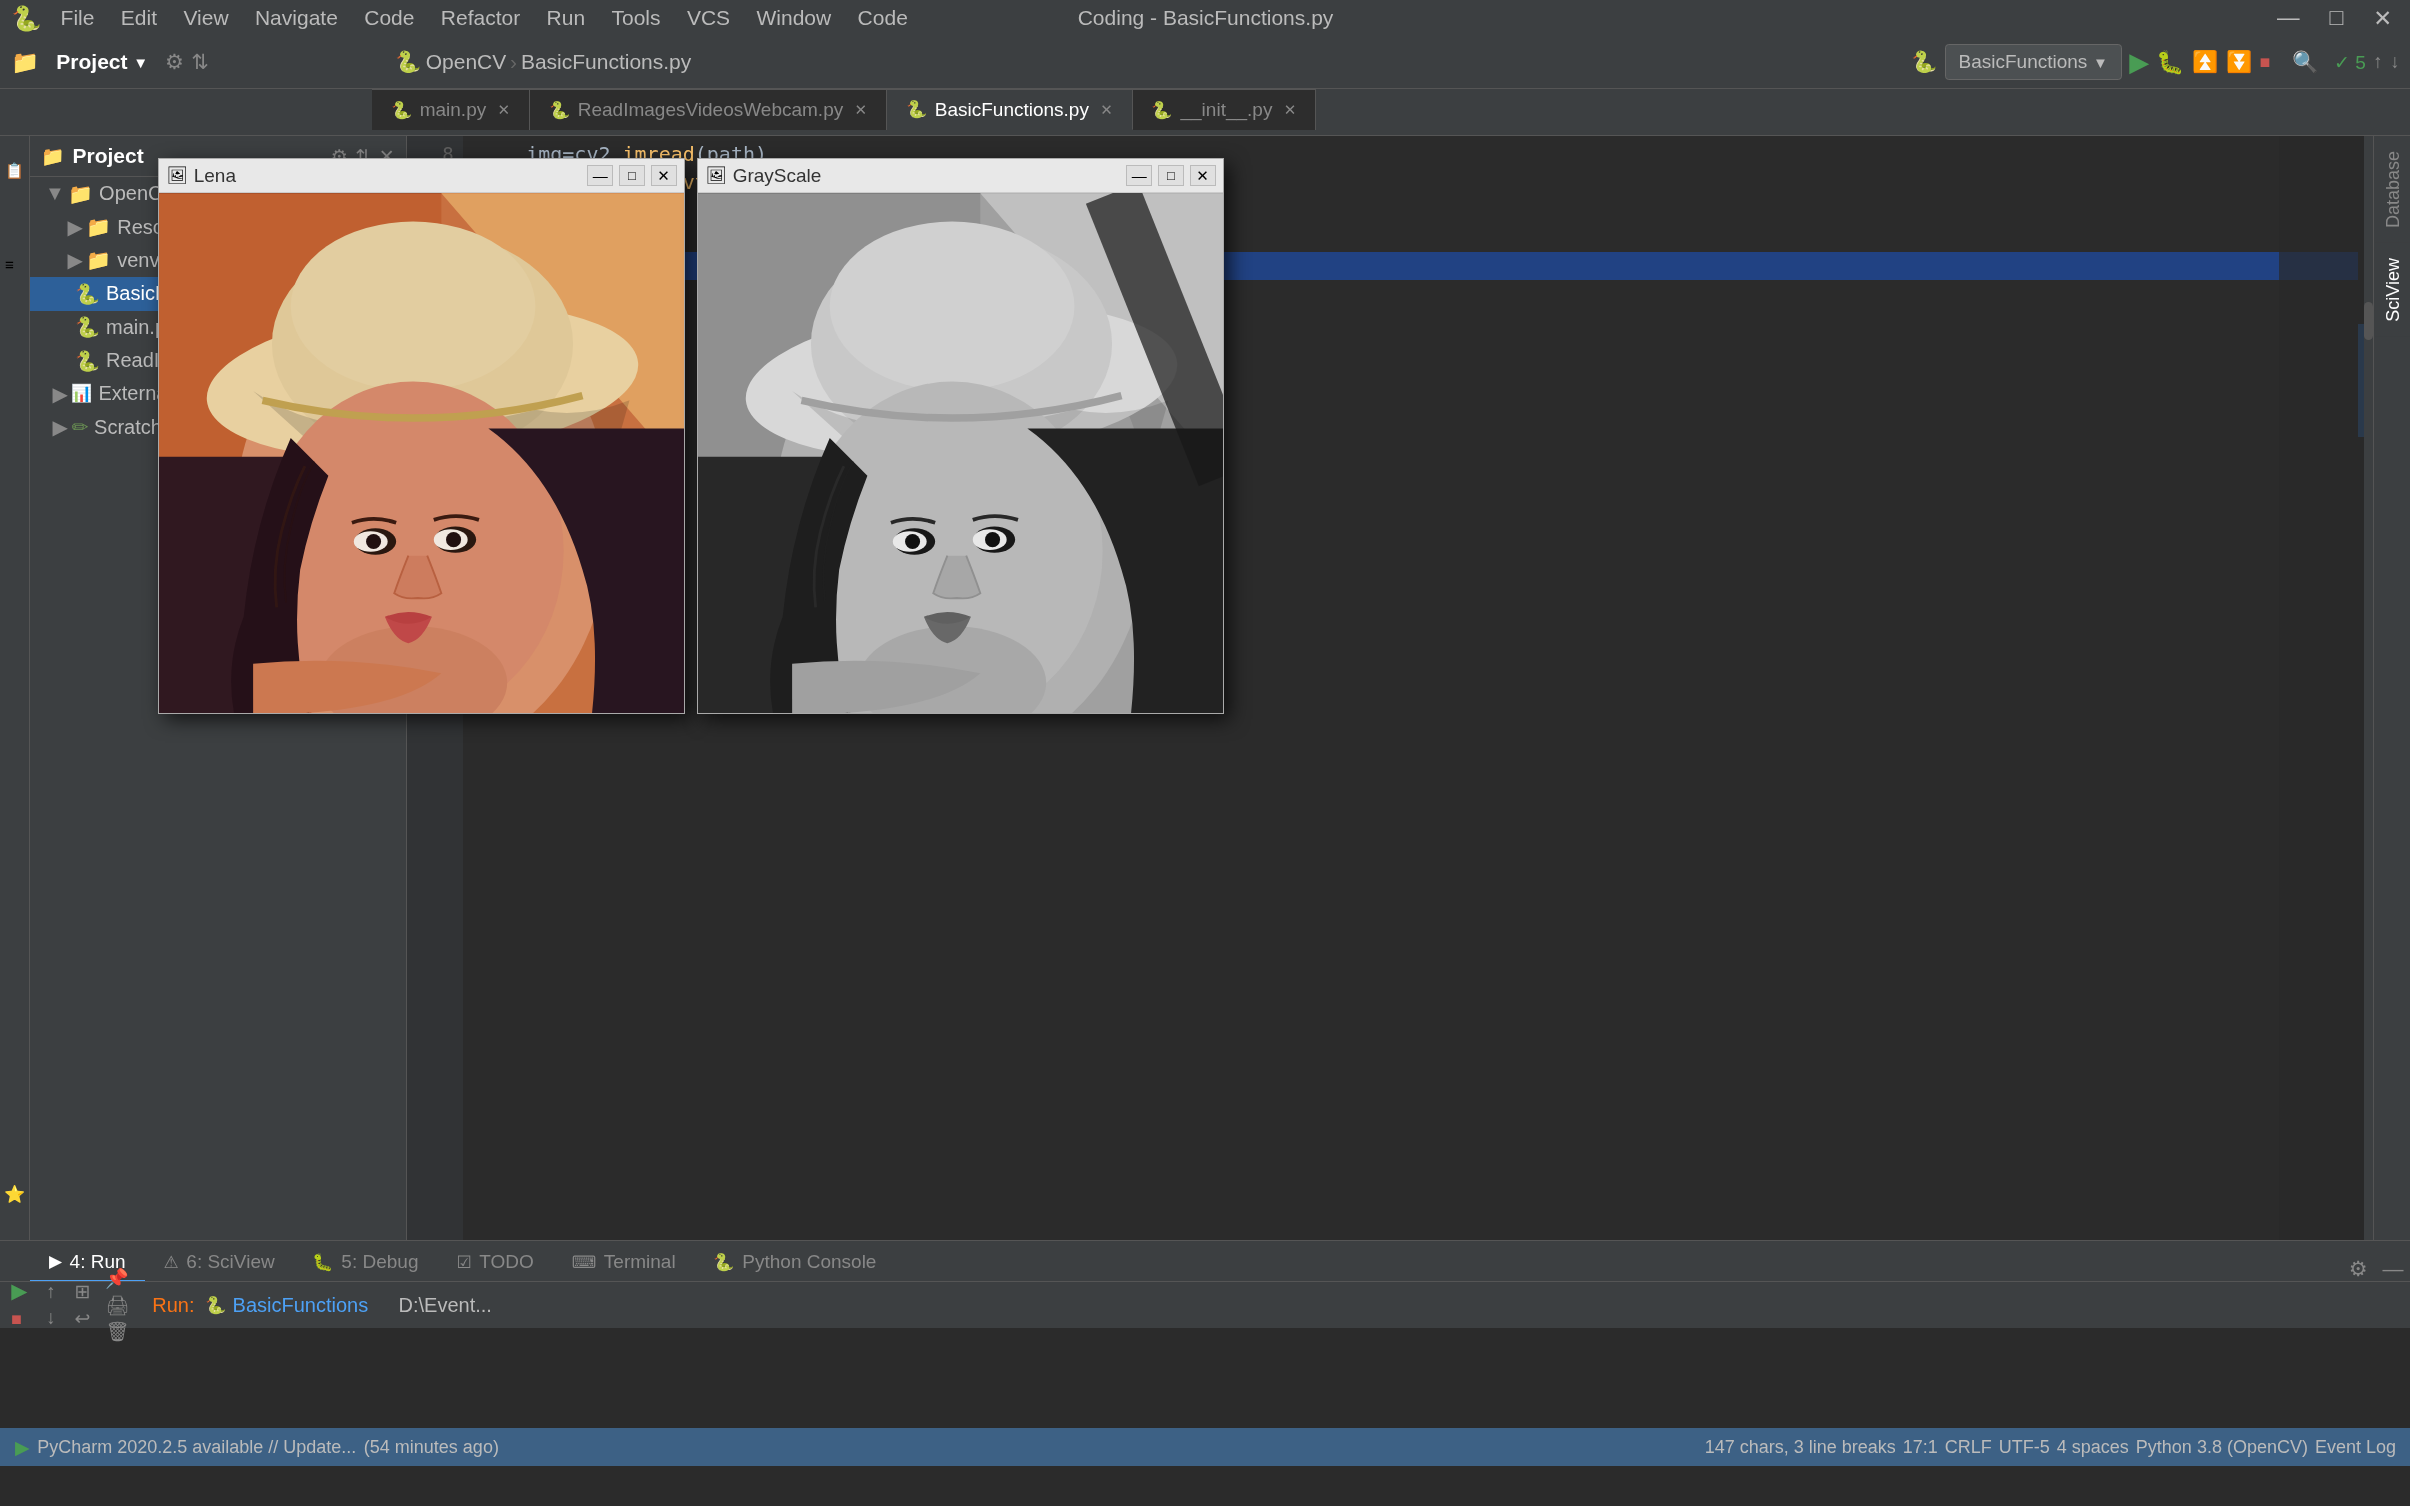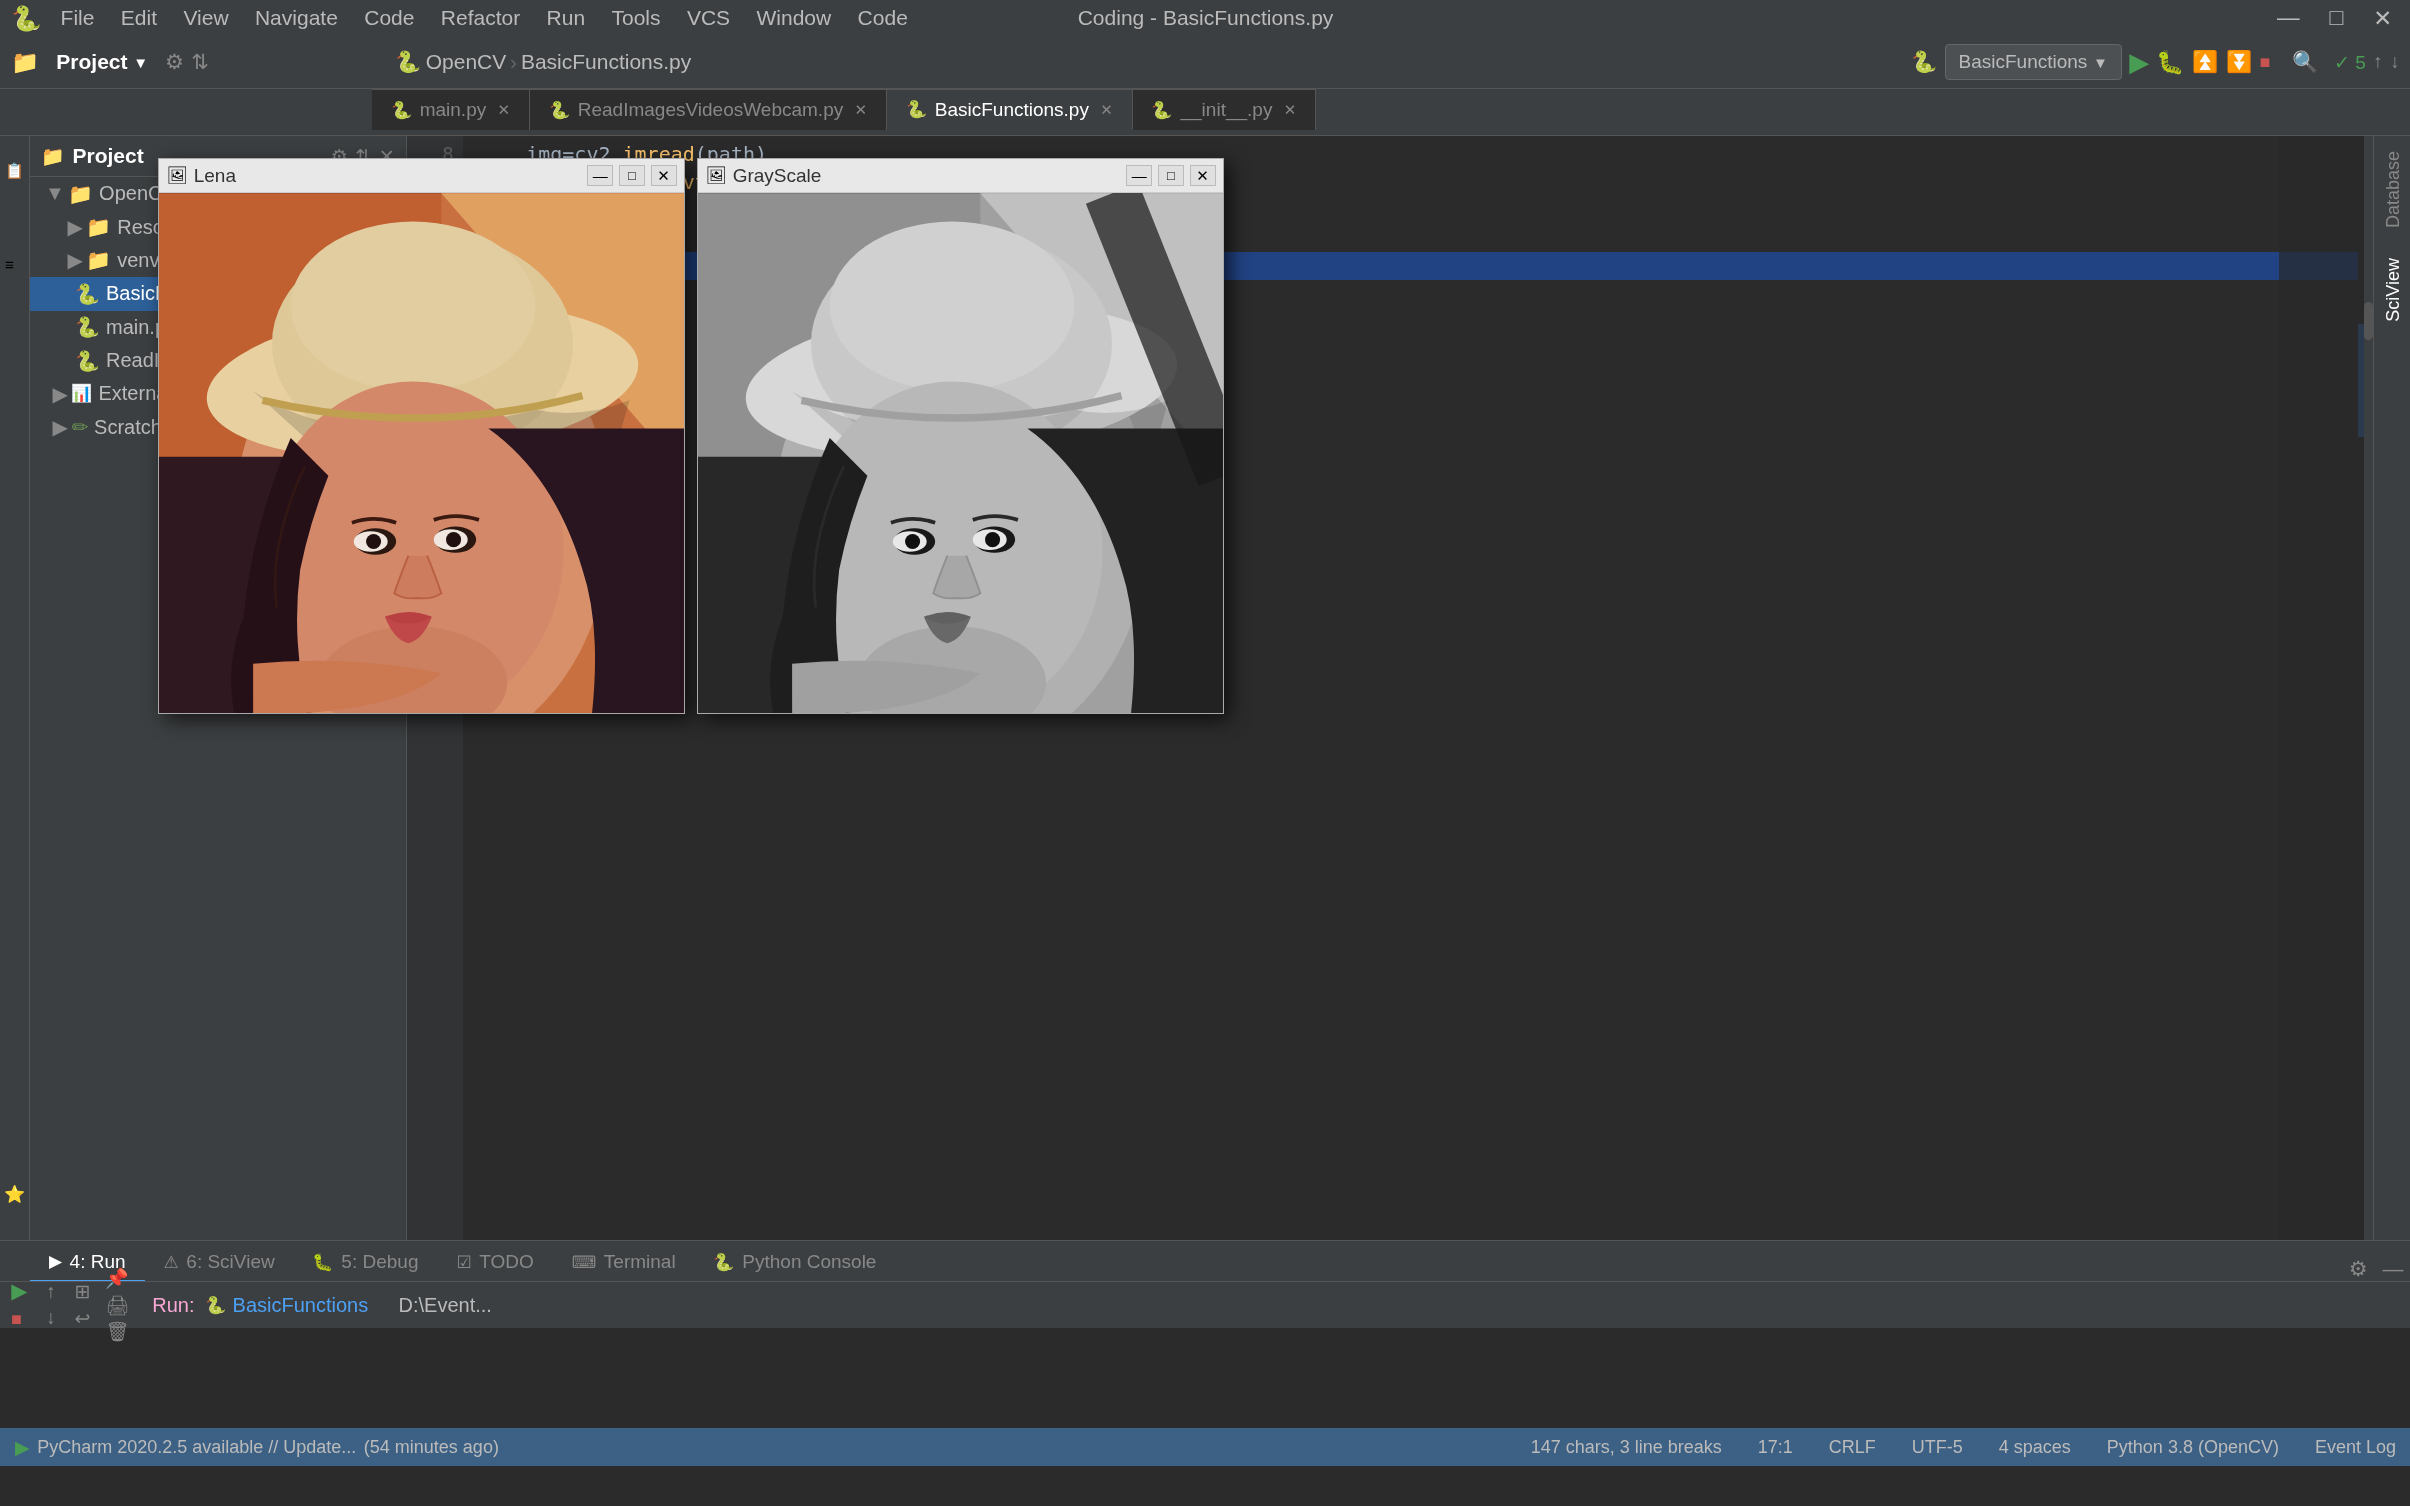--- a/index.html
+++ b/index.html
@@ -190,21 +190,21 @@
     #run-bar {
       height: 47px;
       background: #3c3f41;
       display: flex;
       align-items: center;
       padding: 0 11.3px;
       border-top: 0.9px solid #555;
       gap: 11.3px;
     }
     .run-label {
-      color: #f9a8d4;
+      color: #f97316;
       font-size: 20px;
     }
     .run-name {
       color: #4da1f5;
       font-size: 20px;
       display: flex;
       align-items: center;
       gap: 5.6px;
     }
     .run-output {
@@ -225,21 +225,21 @@
       gap: 15px;
     }
     #statusbar .status-left {
       display: flex;
       align-items: center;
       gap: 7.5px;
     }
     #statusbar .status-right {
       margin-left: auto;
       display: flex;
-      gap: 36px;
+      gap: 7px;
     }
     .btab {
       height: 38px;
       padding: 0 19px;
       display: flex;
       align-items: center;
       gap: 7.5px;
       font-size: 19px;
       color: #888;
       cursor: pointer;

